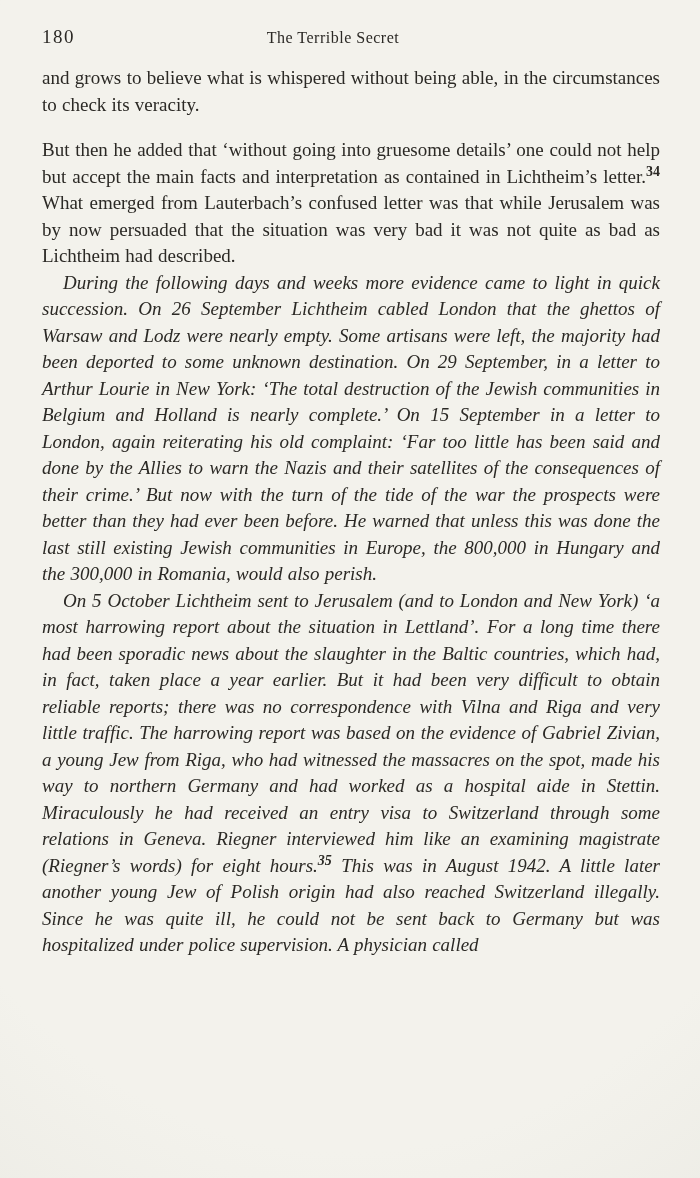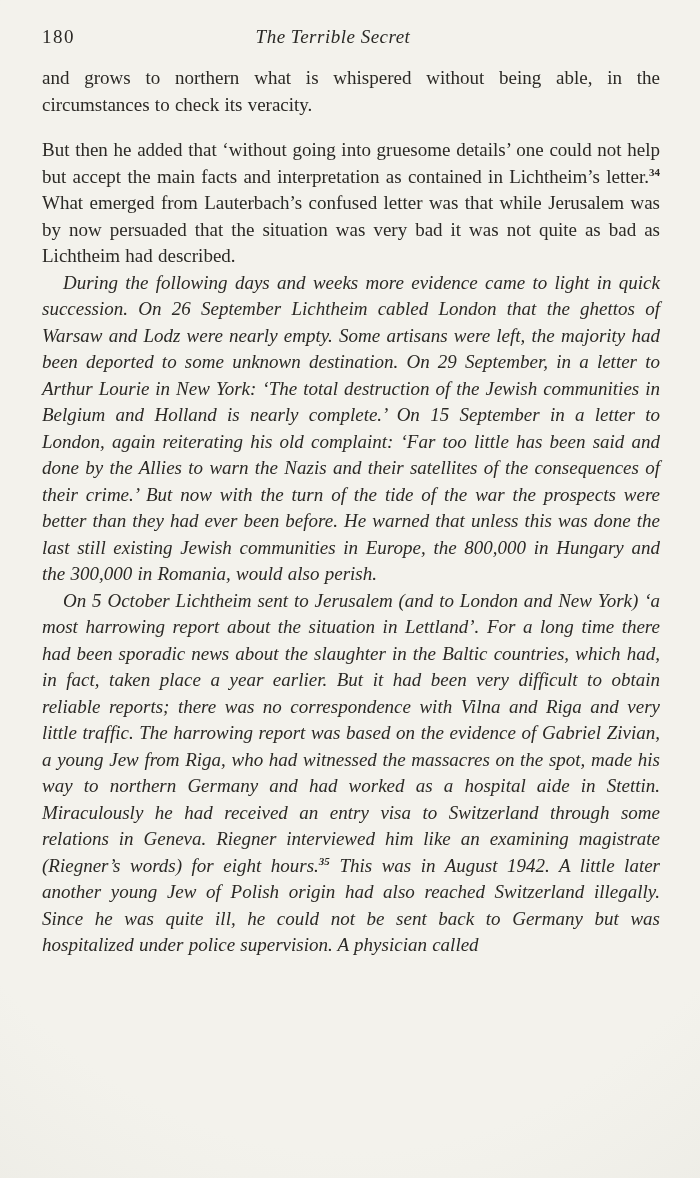--- a/index.html
+++ b/index.html
@@ -29,57 +29,56 @@
     align-items: baseline;
     margin-bottom: 17px;
   }
   .page-number {
     justify-self: start;
     font-size: 19px;
     letter-spacing: 1.5px;
   }
   .running-title {
     justify-self: center;
-    font-style: italic;
-    font-size: 19px;
+    font-size: 16px;
     letter-spacing: 0.5px;
     transform: translateX(-18px);
   }
   .header-spacer { justify-self: end; }
   .body-text {
     font-size: 19px;
     line-height: 26.5px;
     text-align: justify;
     word-spacing: 0.5px;
   }
   .para { margin: 0; }
   .para.section-start { margin-top: 19px; }
   .para.indent { text-indent: 21px; font-style: italic; }
   sup.fnref {
-    font-size: 11px;
+    font-size: 14px;
     font-weight: 700;
     line-height: 0;
     vertical-align: baseline;
     position: relative;
     top: -7px;
     letter-spacing: 0;
   }
 </style>
 </head>
 <body>
 
 <div class="page">
   <header class="page-header">
     <span class="page-number">180</span>
     <span class="running-title">The Terrible Secret</span>
     <span class="header-spacer"></span>
   </header>
 
   <section class="body-text">
-    <p class="para continues">and grows to northern what is whispered without being able, in the circumstances to check its veracity.</p>
+    <p class="para continues">and grows to believe what is whispered without being able, in the circumstances to check its veracity.</p>
 
     <p class="para section-start"><span>But then he added that ‘without going into gruesome details’ one could not help but accept the main facts and interpretation as contained in Lichtheim’s letter.</span><sup class="fnref">34</sup><span> What emerged from Lauterbach’s confused letter was that while Jerusalem was by now persuaded that the situation was very bad it was not quite as bad as Lichtheim had described.</span></p>
 
     <p class="para indent">During the following days and weeks more evidence came to light in quick succession. On 26 September Lichtheim cabled London that the ghettos of Warsaw and Lodz were nearly empty. Some artisans were left, the majority had been deported to some unknown destination. On 29 September, in a letter to Arthur Lourie in New York: ‘The total destruction of the Jewish communities in Belgium and Holland is nearly complete.’ On 15 September in a letter to London, again reiterating his old complaint: ‘Far too little has been said and done by the Allies to warn the Nazis and their satellites of the consequences of their crime.’ But now with the turn of the tide of the war the prospects were better than they had ever been before. He warned that unless this was done the last still existing Jewish communities in Europe, the 800,000 in Hungary and the 300,000 in Romania, would also perish.</p>
 
     <p class="para indent"><span>On 5 October Lichtheim sent to Jerusalem (and to London and New York) ‘a most harrowing report about the situation in Lettland’. For a long time there had been sporadic news about the slaughter in the Baltic countries, which had, in fact, taken place a year earlier. But it had been very difficult to obtain reliable reports; there was no correspondence with Vilna and Riga and very little traffic. The harrowing report was based on the evidence of Gabriel Zivian, a young Jew from Riga, who had witnessed the massacres on the spot, made his way to northern Germany and had worked as a hospital aide in Stettin. Miraculously he had received an entry visa to Switzerland through some relations in Geneva. Riegner interviewed him like an examining magistrate (Riegner’s words) for eight hours.</span><sup class="fnref">35</sup><span> This was in August 1942. A little later another young Jew of Polish origin had also reached Switzerland illegally. Since he was quite ill, he could not be sent back to Germany but was hospitalized under police supervision. A physician called</span></p>
   </section>
 </div>
 
 </body></html>

